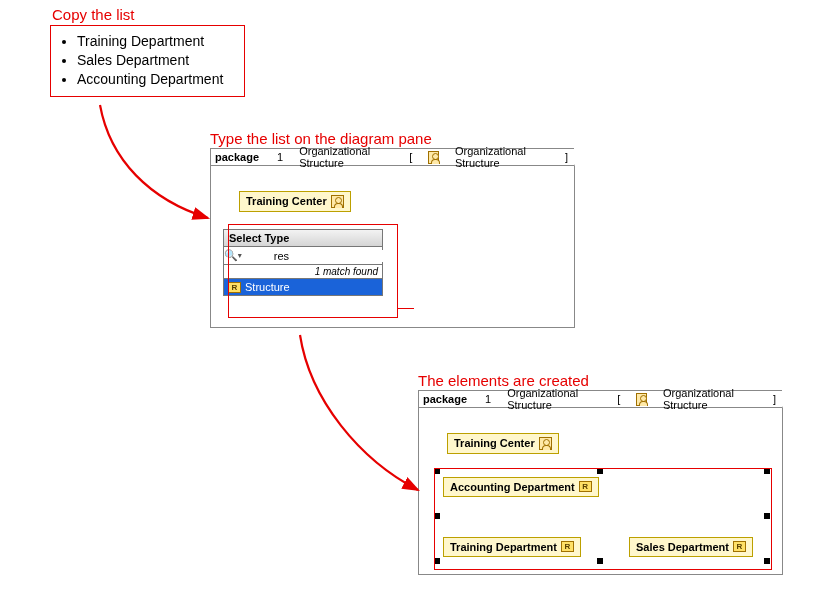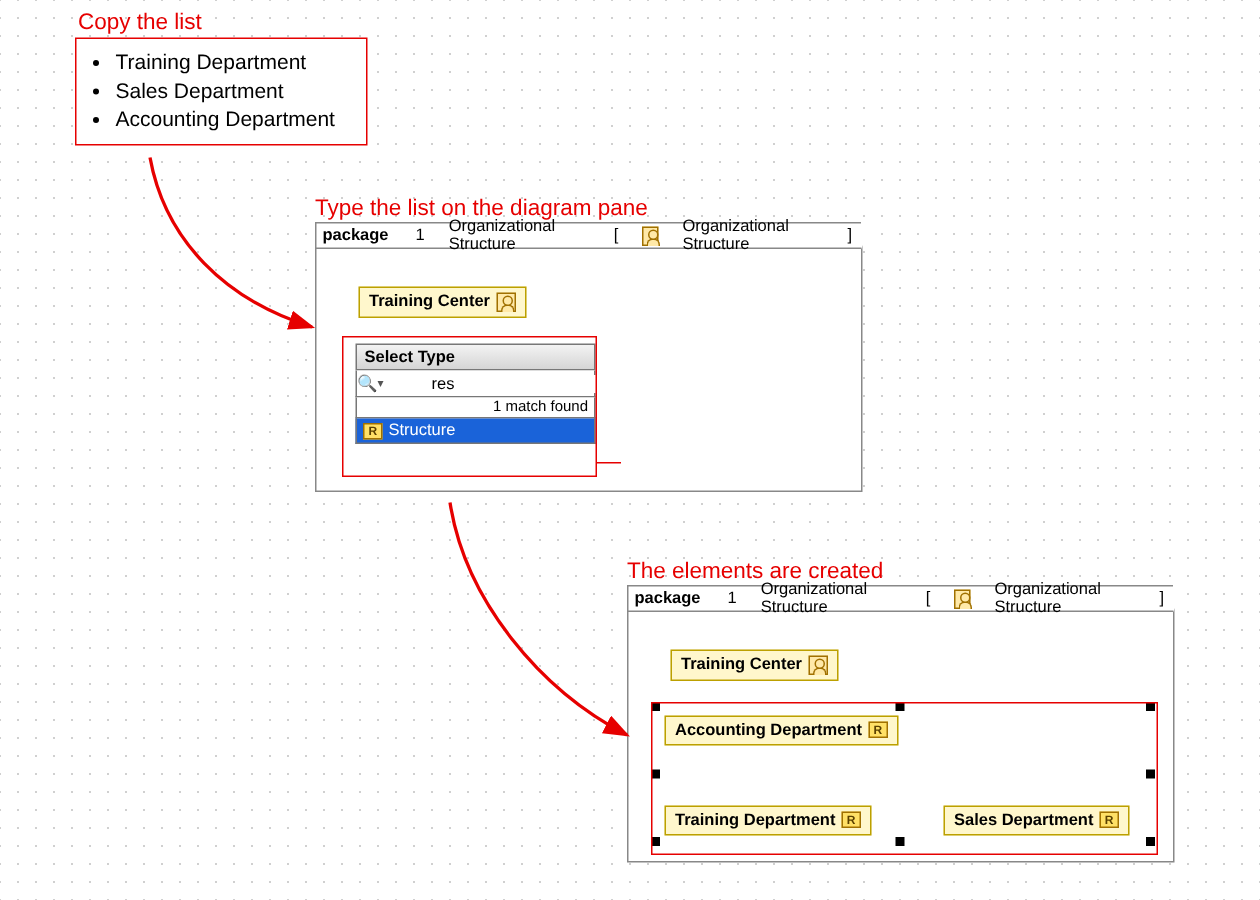--- a/index.html
+++ b/index.html
@@ -172,20 +172,21 @@
   .select-panel .sp-input input {
     border:none; outline:none; flex:1;
     font-size:11px; padding:0 2px;
     font-family: Arial, sans-serif;
     margin-left: 28px;
   }
   .select-panel .sp-match {
     border:1px solid #777; border-top:none;
     background:#fff;
     text-align:right;
+    font-style: italic;
     font-size:10px;
     padding:1px 4px;
   }
   .select-panel .sp-result {
     border:1px solid #777; border-top:none;
     background:#1a63d9;
     color:#fff;
     padding:2px 4px;
     display:flex; align-items:center; gap:4px;
     font-size:11px;
@@ -232,21 +233,21 @@
     <span>Organizational Structure</span>
     <span>]</span>
     <span class="cut"></span>
   </div>
 
   <div class="elem" style="left:28px; top:42px;">
     <span>Training Center</span>
     <span class="actor-icon"></span>
   </div>
 
-  <div class="select-panel" style="left:26px; top:80px;">
+  <div class="select-panel" style="left:12px; top:80px;">
     <div class="sp-title">Select Type</div>
     <div class="sp-input">
       <span class="mag">🔍</span>
       <span class="arrow">▾</span>
       <input type="text" value="res" style="">
     </div>
     <div class="sp-match">1 match found</div>
     <div class="sp-result">
       <span class="r-icon">R</span>
       <span>Structure</span>

